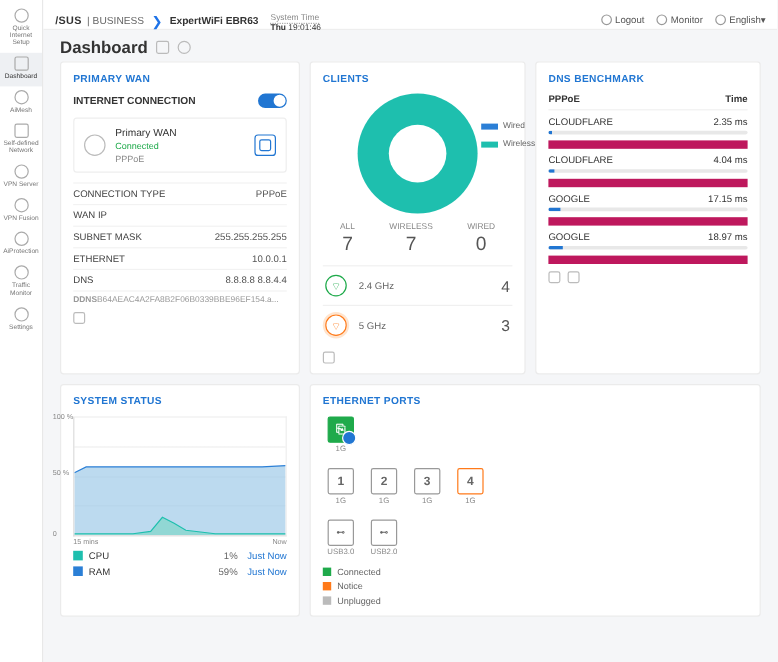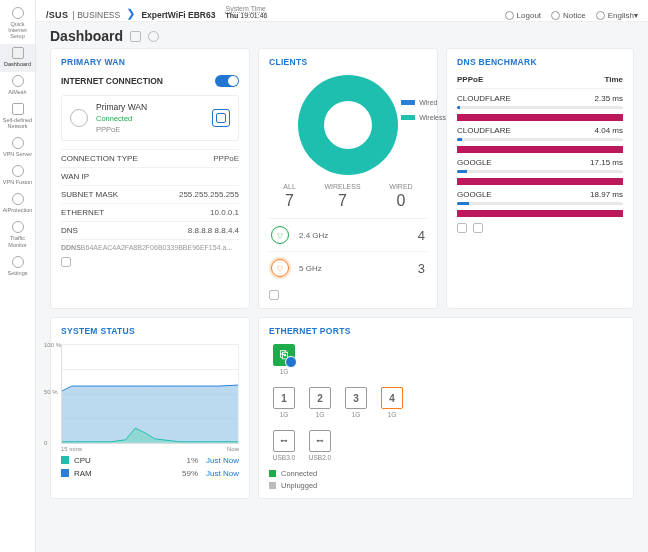--- a/index.html
+++ b/index.html
@@ -3,21 +3,21 @@
 <meta charset="utf-8">
 <style>
 *{box-sizing:border-box;margin:0;padding:0;font-family:-apple-system,BlinkMacSystemFont,"Segoe UI",Arial,sans-serif}
 body{width:648px;height:552px;background:#f5f6f8;display:flex;font-size:9px;color:#333;overflow:hidden}
 .sidebar{width:36px;background:#fff;border-right:1px solid #e8e8e8;display:flex;flex-direction:column;align-items:center;padding-top:4px}
 .side-item{display:flex;flex-direction:column;align-items:center;padding:3px 2px 5px;font-size:5.5px;color:#777;text-align:center;line-height:1.1;cursor:pointer;width:100%}
 .side-item.active{background:#eef0f3;color:#333}
 .side-icon{width:12px;height:12px;border:1px solid #aaa;border-radius:2px;margin-bottom:2px}
 .side-icon.round{border-radius:50%}
 .main{flex:1;display:flex;flex-direction:column;overflow:hidden}
-.topbar{height:22px;background:#fff;border-bottom:1px solid #eee;display:flex;align-items:flex-end;padding:1px 10px;font-size:8.5px}
+.topbar{height:22px;background:#fff;border-bottom:1px solid #eee;display:flex;align-items:flex-start;padding:12px 10px;font-size:8.5px}
 .brand{font-weight:700;font-size:9px;letter-spacing:.3px}
 .brand-sub{font-weight:400;color:#666;margin-left:2px}
 .chev{color:#1e73e8;margin:0 6px;font-size:11px}
 .model{font-weight:600}
 .systime{margin-left:10px;font-size:7px;line-height:1.1}
 .systime .lbl{color:#888;border-bottom:1px dotted #aaa}
 .topbar .spacer{flex:1}
 .tact{display:flex;align-items:center;margin-left:10px;color:#555;cursor:pointer;font-size:8px}
 .tact .ic{width:9px;height:9px;border:1px solid #999;border-radius:50%;margin-right:3px}
 .header{display:flex;align-items:center;padding:6px 14px 4px}
@@ -140,21 +140,21 @@
       <span class="lbl">System Time</span><br>
       <b>Thu</b> <span>19:01:46</span>
     </span>
     <span class="spacer"></span>
     <span class="tact">
         <span class="ic"></span>
         <span>Logout</span>
       </span>
     <span class="tact">
         <span class="ic"></span>
-        <span>Notice</span>
+        <span>Monitor</span>
       </span>
     <span class="tact">
         <span class="ic"></span>
         <span>English</span> 
         <span>▾</span>
       </span>
   </div>
 
   <div class="header">
     <h1>Dashboard</h1>
@@ -361,20 +361,24 @@
             <div class="b">⊷</div>
             <div class="pl">USB2.0</div>
           </div>
       </div>
       <div class="plegend">
         <div>
             <span class="sw" style="background:#1faa4b"></span>
             <span>Connected</span>
           </div>
         <div>
+            <span class="sw" style="background:#ff7a1a"></span>
+            <span>Notice</span>
+          </div>
+        <div>
             <span class="sw" style="background:#bbb"></span>
             <span>Unplugged</span>
           </div>
       </div>
     </div>
 
   </div>
 </div>
 
 </body></html>

